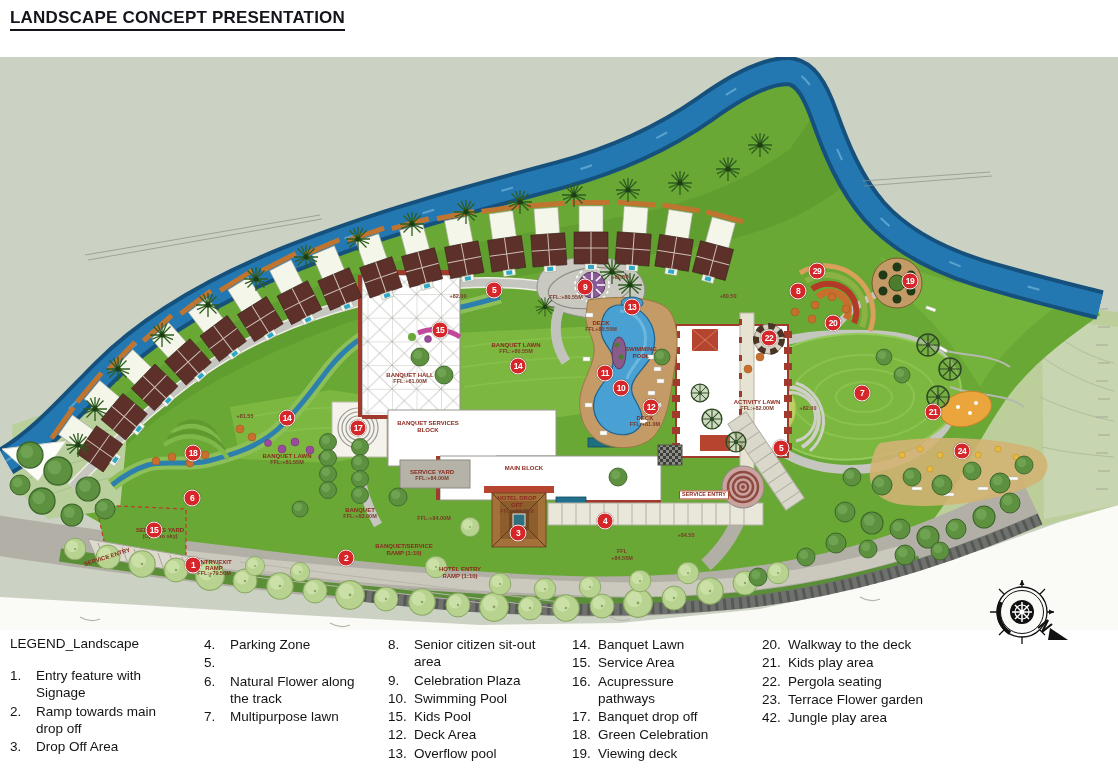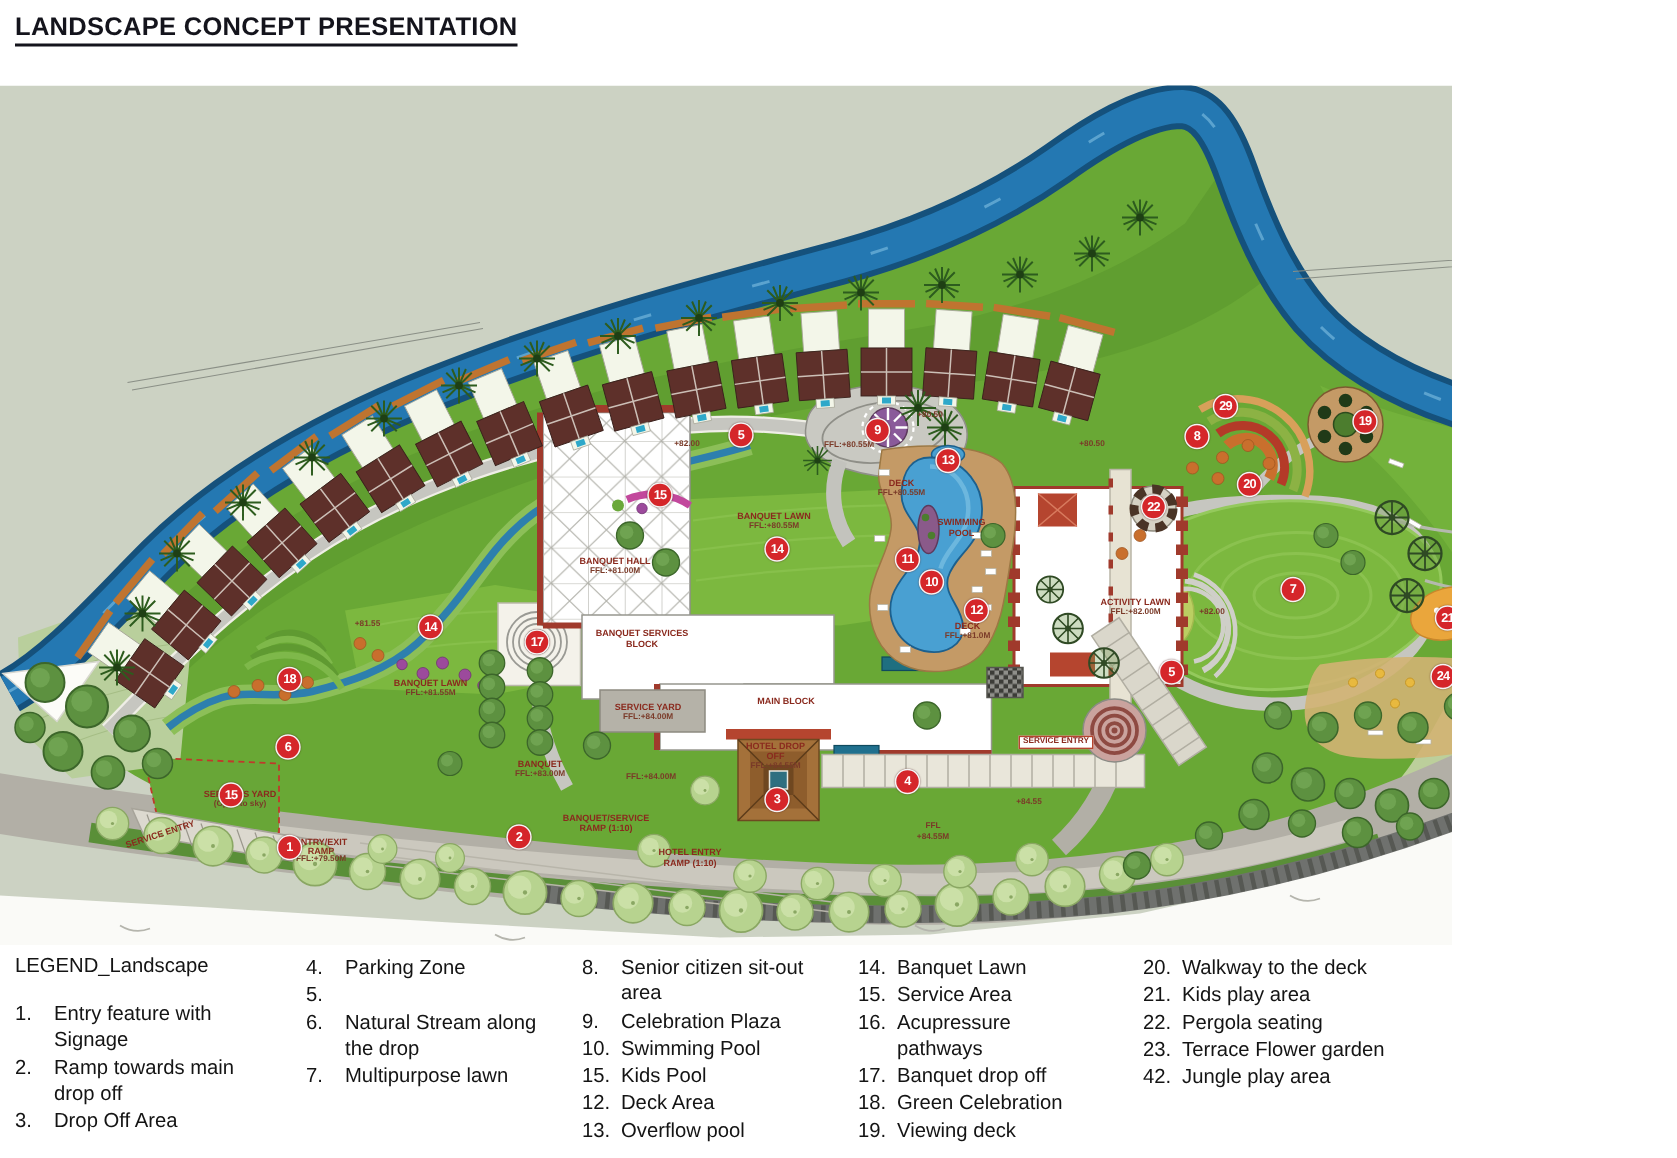--- a/index.html
+++ b/index.html
@@ -1,16 +1,16 @@
 <!DOCTYPE html>
 <html><head>
 <meta charset="utf-8">
 <style>
   html,body{margin:0;padding:0;background:#ffffff;font-family:"Liberation Sans",sans-serif;}
-  #page{position:relative;width:968px;height:772px;background:#ffffff;overflow:hidden;}
+  #page{position:relative;width:1118px;height:772px;background:#ffffff;overflow:hidden;}
   #title{position:absolute;left:10px;top:8px;font-size:17px;font-weight:bold;color:#14141c;
          letter-spacing:.2px;border-bottom:2px solid #14141c;padding-bottom:1px;}
   #map{position:absolute;left:0;top:57px;width:1118px;height:573px;}
   #map svg{position:absolute;left:0;top:0;}
   #label-layer,#marker-layer{position:absolute;left:0;top:0;width:1118px;height:573px;pointer-events:none;}
   .plan-label{position:absolute;transform:translate(-50%,-50%);font-size:6px;font-weight:700;
               color:#8a2a1e;white-space:nowrap;line-height:1;}
   .plan-label.elev{font-size:5.5px;color:#7a3a28;font-weight:600;}
   .plan-label.boxed{background:#ffffff;border:.5px solid #b5452f;padding:0 2px;line-height:1.3;}
   .marker{position:absolute;transform:translate(-50%,-50%);width:15px;height:15px;border-radius:50%;
@@ -558,21 +558,21 @@
         <div class="marker" style="left: 651px; top: 350px;">12</div>
         <div class="marker" style="left: 632px; top: 250px;">13</div>
         <div class="marker" style="left: 518px; top: 309px;">14</div>
         <div class="marker" style="left: 287px; top: 361px;">14</div>
         <div class="marker" style="left: 130px; top: 473px; margin-left: 24px;">15</div>
         <div class="marker" style="left: 440px; top: 273px;">15</div>
         <div class="marker" style="left: 358px; top: 371px;">17</div>
         <div class="marker" style="left: 193px; top: 396px;">18</div>
         <div class="marker" style="left: 910px; top: 224px;">19</div>
         <div class="marker" style="left: 833px; top: 266px;">20</div>
-        <div class="marker" style="left: 965px; top: 355px;">21</div>
+        <div class="marker" style="left: 933px; top: 355px;">21</div>
         <div class="marker" style="left: 769px; top: 281px;">22</div>
         <div class="marker" style="left: 817px; top: 214px;">29</div>
         <div class="marker" style="left: 962px; top: 394px;">24</div>
       </div>
   </div>
 
   <svg id="compass" viewBox="0 0 86 72">
     <circle cx="34" cy="34" r="25" fill="none" stroke="#111" stroke-width="1.3"></circle>
     <circle cx="34" cy="34" r="21.5" fill="none" stroke="#111" stroke-width="1"></circle>
     <path d="M13,24 A24,24 0 0 0 22,55" fill="none" stroke="#111" stroke-width="4"></path>
@@ -609,21 +609,21 @@
     <div id="legend-col-2" class="legend-col">
         <div class="legend-item">
           <span class="num">4.</span>
           <span class="txt">Parking Zone</span>
         </div>
         <div class="legend-item">
           <span class="num">5.</span>
         </div>
         <div class="legend-item">
           <span class="num">6.</span>
-          <span class="txt">Natural Stream along the drop</span>
+          <span class="txt">Natural Flower along the track</span>
         </div>
         <div class="legend-item">
           <span class="num">7.</span>
           <span class="txt">Multipurpose lawn</span>
         </div>
       </div>
     <div id="legend-col-3" class="legend-col">
         <div class="legend-item">
           <span class="num">8.</span>
           <span class="txt">Senior citizen sit-out area</span>

